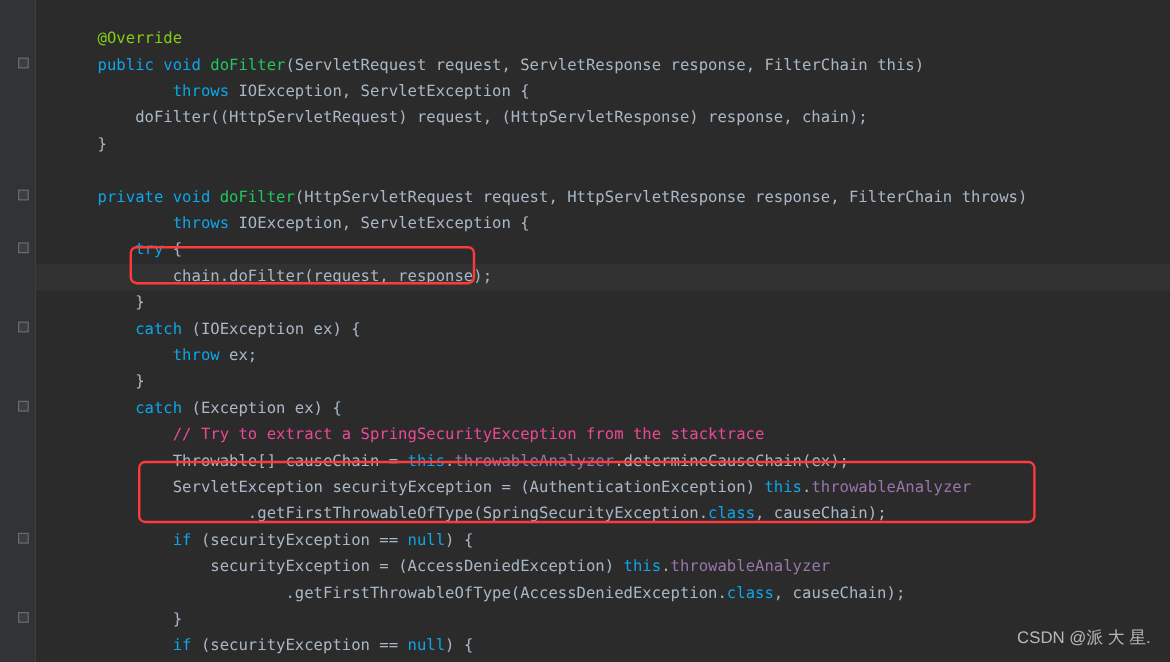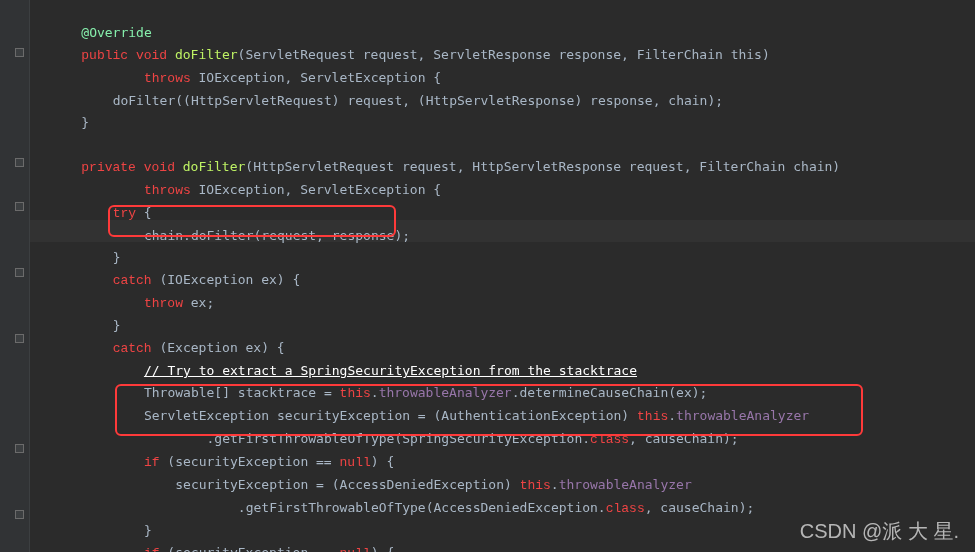--- a/index.html
+++ b/index.html
@@ -40,33 +40,33 @@
   left: 0;
   width: 975px;
   height: 22px;
   background: #323232;
 }
 .box {
   position: absolute;
   border: 2px solid #ff3a3a;
   border-radius: 6px;
 }
-.kw { color: #ef4444; font-family: Liberation Mono, monospace; }
-.ann { color: #86efac; }
+.kw { color: #0ea5e9; }
+.ann { color: #84cc16; }
 .field { color: #9876aa; }
-.method { color: #bef264; }
-.comment { color: #ffffff; text-decoration: underline; }
+.method { color: #22c55e; }
+.comment { color: #ec4899; }
 .underlined { }
 .watermark {
   position: absolute;
   right: 16px;
   bottom: 10px;
   color: #cfcfcf;
   font-family: sans-serif;
-  font-size: 20px;
+  font-size: 14px;
   opacity: 0.85;
 }
 </style>
 </head>
 <body>
 
 <div class="highlight-line" style="top:220px"></div>
 
 <div class="gutter">
   <div class="fold" style="top:48px"></div>
@@ -78,31 +78,31 @@
   <div class="fold" style="top:510px"></div>
 </div>
 
 <div class="code">
 <span>    </span><span class="ann">@Override</span>
 <span>    </span><span class="kw">public void </span><span class="method">doFilter</span><span>(ServletRequest request, ServletResponse response, FilterChain this)</span>
 <span>            </span><span class="kw">throws </span><span>IOException, ServletException {</span>
 <span>        </span><span>doFilter((HttpServletRequest) request, (HttpServletResponse) response, chain);</span>
 <span>    </span><span>}</span>
 <span></span>
-<span>    </span><span class="kw">private void </span><span class="method">doFilter</span><span>(HttpServletRequest request, HttpServletResponse request, FilterChain chain)</span>
+<span>    </span><span class="kw">private void </span><span class="method">doFilter</span><span>(HttpServletRequest request, HttpServletResponse response, FilterChain throws)</span>
 <span>            </span><span class="kw">throws </span><span>IOException, ServletException {</span>
 <span>        </span><span class="kw">try </span><span>{</span>
 <span>            </span><span>chain.doFilter(request, response);</span>
 <span>        </span><span>}</span>
 <span>        </span><span class="kw">catch </span><span>(IOException ex) {</span>
 <span>            </span><span class="kw">throw </span><span>ex;</span>
 <span>        </span><span>}</span>
 <span>        </span><span class="kw">catch </span><span>(Exception ex) {</span>
 <span>            </span><span class="comment">// Try to extract a SpringSecurityException from the stacktrace</span>
-<span>            </span><span>Throwable[] stacktrace = </span><span class="kw">this</span><span>.</span><span class="field">throwableAnalyzer</span><span>.determineCauseChain(ex);</span>
+<span>            </span><span>Throwable[] causeChain = </span><span class="kw">this</span><span>.</span><span class="field">throwableAnalyzer</span><span>.determineCauseChain(ex);</span>
 <span>            </span><span>ServletException </span><span class="underlined">securityException</span><span> = (AuthenticationException) </span><span class="kw">this</span><span>.</span><span class="field">throwableAnalyzer</span>
 <span>                    </span><span>.getFirstThrowableOfType(SpringSecurityException.</span><span class="kw">class</span><span>, causeChain);</span>
 <span>            </span><span class="kw">if </span><span>(</span><span class="underlined">securityException</span><span> == </span><span class="kw">null</span><span>) {</span>
 <span>                </span><span class="underlined">securityException</span><span> = (AccessDeniedException) </span><span class="kw">this</span><span>.</span><span class="field">throwableAnalyzer</span>
 <span>                        </span><span>.getFirstThrowableOfType(AccessDeniedException.</span><span class="kw">class</span><span>, causeChain);</span>
 <span>            </span><span>}</span>
 <span>            </span><span class="kw">if </span><span>(</span><span class="underlined">securityException</span><span> == </span><span class="kw">null</span><span>) {</span>
 </div>
 
 <div class="box" style="left:108px; top:205px; width:288px; height:32px;"></div>

